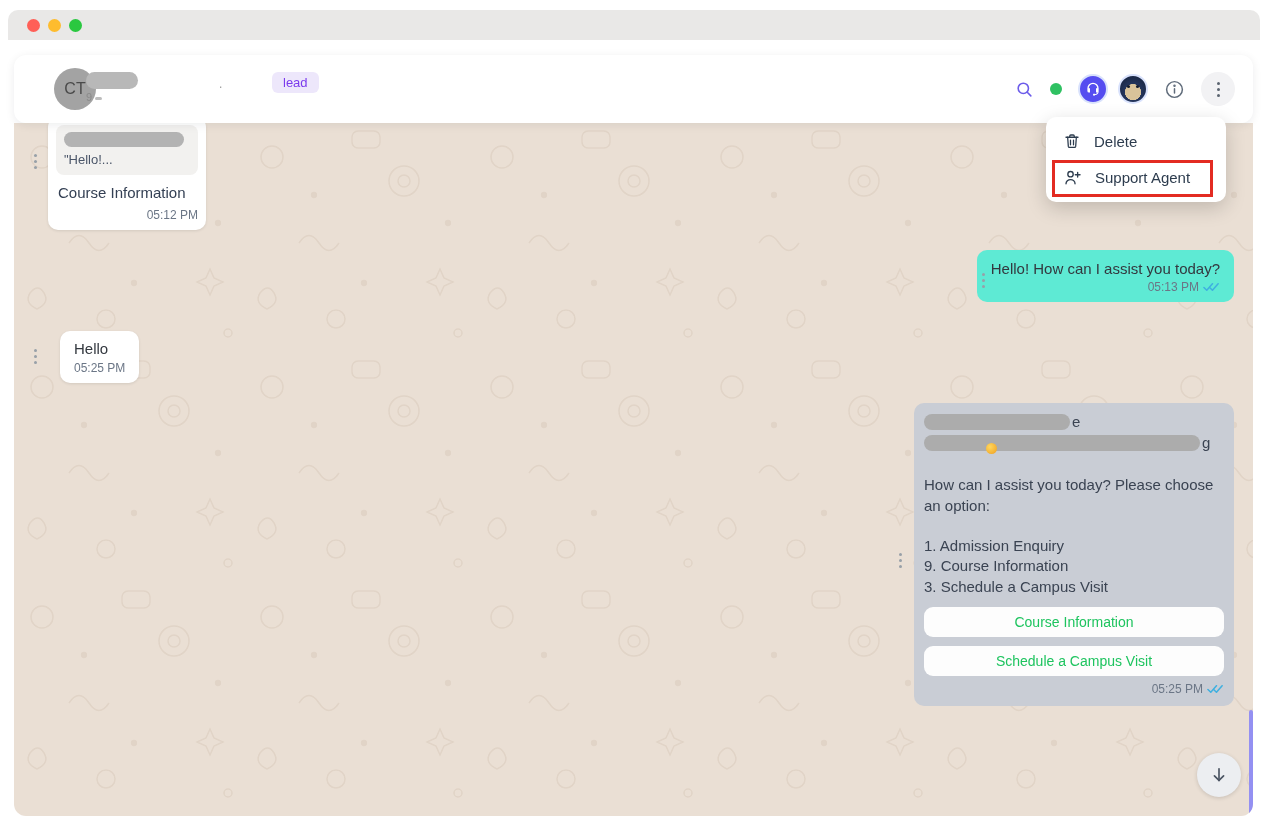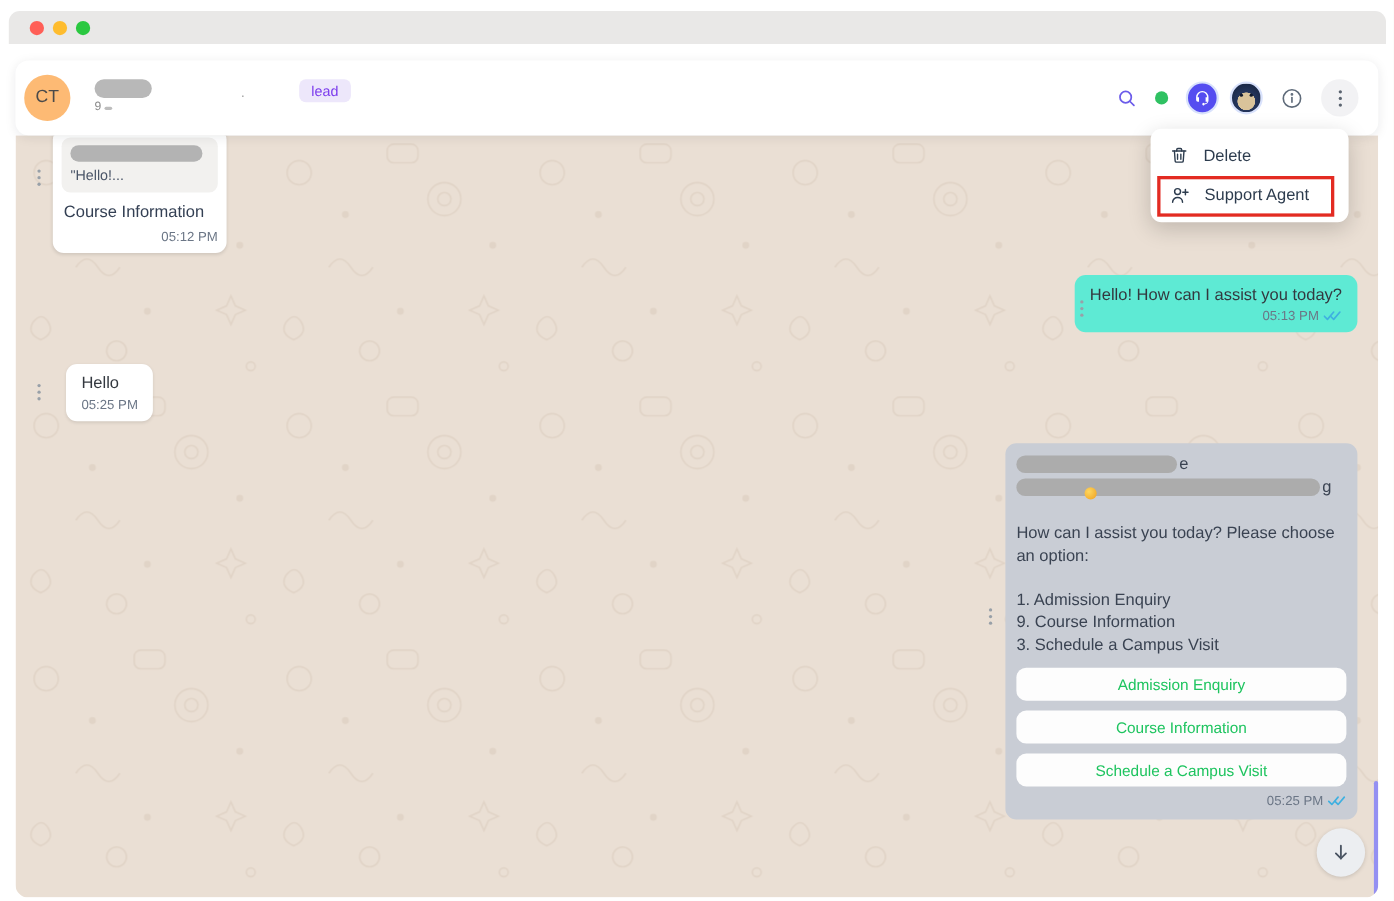--- a/index.html
+++ b/index.html
@@ -7,21 +7,21 @@
   .abs { position:absolute; }
 
   
   #titlebar { left:8px; top:10px; width:1252px; height:30px; background:#e9e8e7; border-radius:10px 10px 0 0;
               display:flex; align-items:center; padding-left:19px; gap:8px; }
   .tl { width:13px; height:13px; border-radius:50%; }
 
   
   #header { left:14px; top:55px; width:1239px; height:68px; background:#fff; border-radius:12px;
             box-shadow:0 2px 10px rgba(17,24,39,.08); z-index:20; }
-  #hdr-avatar { left:8px; top:13px; width:42px; height:42px; border-radius:50%; background:#fdba74;
+  #hdr-avatar { left:40px; top:13px; width:42px; height:42px; border-radius:50%; background:#a3a3a3;
                 display:flex; align-items:center; justify-content:center; font-size:16px; color:#4a4a4a; }
   #name-blob { left:72px; top:17px; width:52px; height:17px; border-radius:9px; background:#b8b8b8; }
   #phone-row { left:72px; top:36px; font-size:11px; color:#8a8a8a; display:flex; align-items:center; gap:3px; }
   #phone-redact { width:7px; height:3px; background:#bdbdbd; border-radius:2px; margin-top:2px; }
   #name-artifact { left:205px; top:22px; font-size:12px; color:#9a9a9a; }
   #lead-badge { left:258px; top:17px; background:#ede7fb; color:#7b3bed; font-size:13px; padding:3px 11px; border-radius:6px; }
   #hdr-right { right:18px; top:0; height:68px; display:flex; align-items:center; gap:16px; }
   .ring-avatar { width:30px; height:30px; border-radius:50%; border:2px solid #d9e2fc; display:flex; align-items:center; justify-content:center; overflow:hidden; }
   #agent-avatar { background:#554df0; }
   #bot-avatar { background:radial-gradient(circle at 50% 62%, #d9c39a 0 38%, #24355c 40%, #142038 100%); margin-left:-6px; }
@@ -232,21 +232,20 @@
         <span class="redact-pill" id="m4-blob2"></span>
         <span>g</span>
       </div>
     <span id="m4-emoji"></span>
     <div id="msg4-body">How can I assist you today? Please choose an option:</div>
     <div id="msg4-options">
       <div>1. Admission Enquiry</div>
       <div>9. Course Information</div>
       <div>3. Schedule a Campus Visit</div>
     </div>
-    <button class="opt-btn">Admission Enquiry</button>
     <button class="opt-btn">Course Information</button>
     <button class="opt-btn">Schedule a Campus Visit</button>
     <div class="time-row">
       <span class="time">05:25 PM</span>
       <svg width="17" height="12" viewBox="0 0 18 12" fill="none" stroke="#3fb0e0" stroke-width="1.6" stroke-linecap="round" stroke-linejoin="round">
         <path d="M1 6.5 L4 9.5 L10 2.5"></path>
           <path d="M7 6.5 L10 9.5 L16 2.5"></path>
       </svg>
     </div>
   </div>

